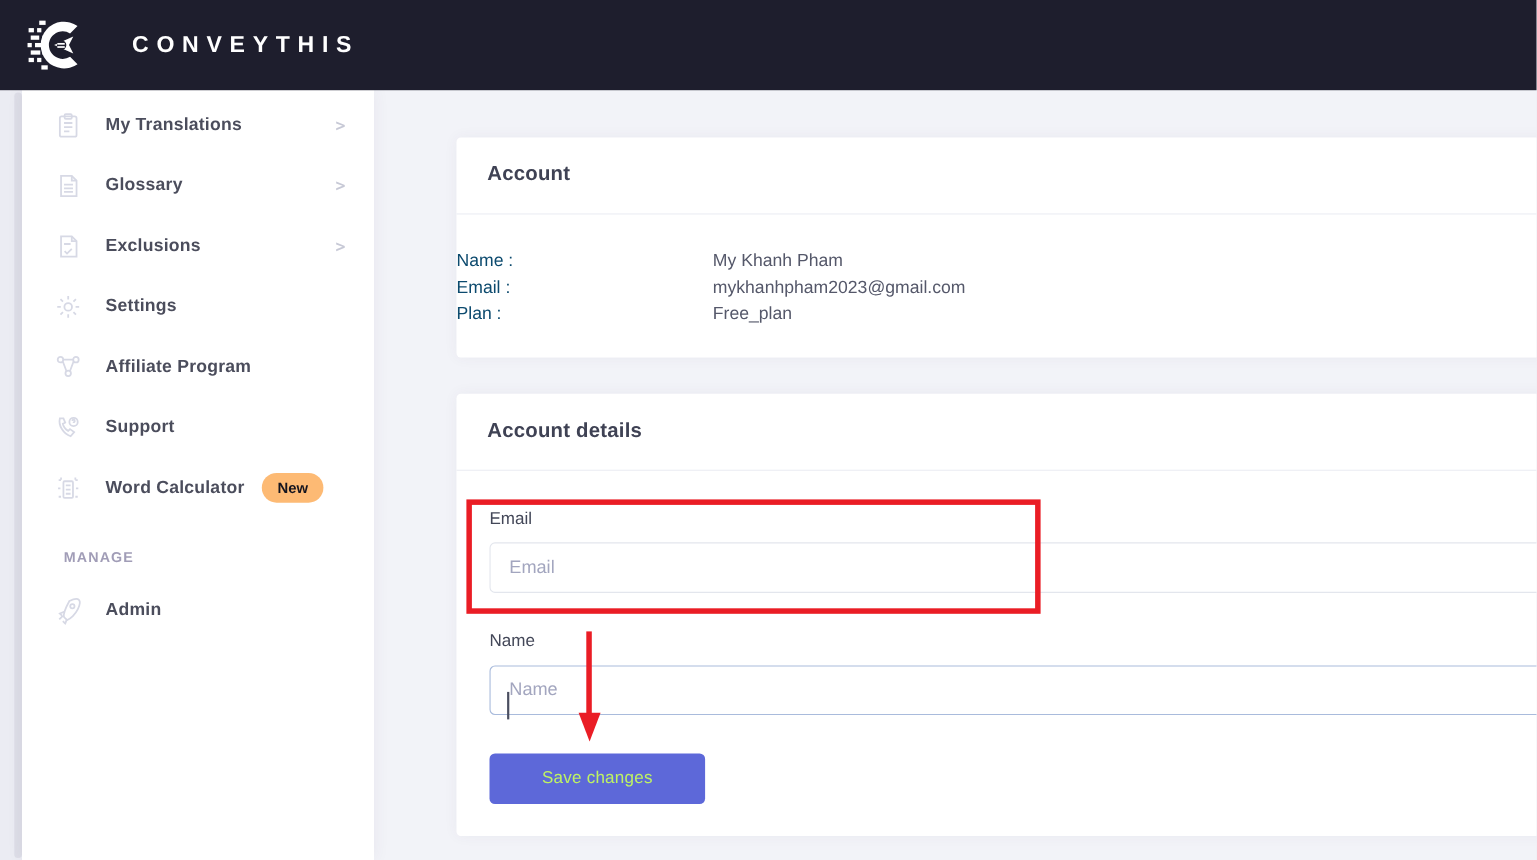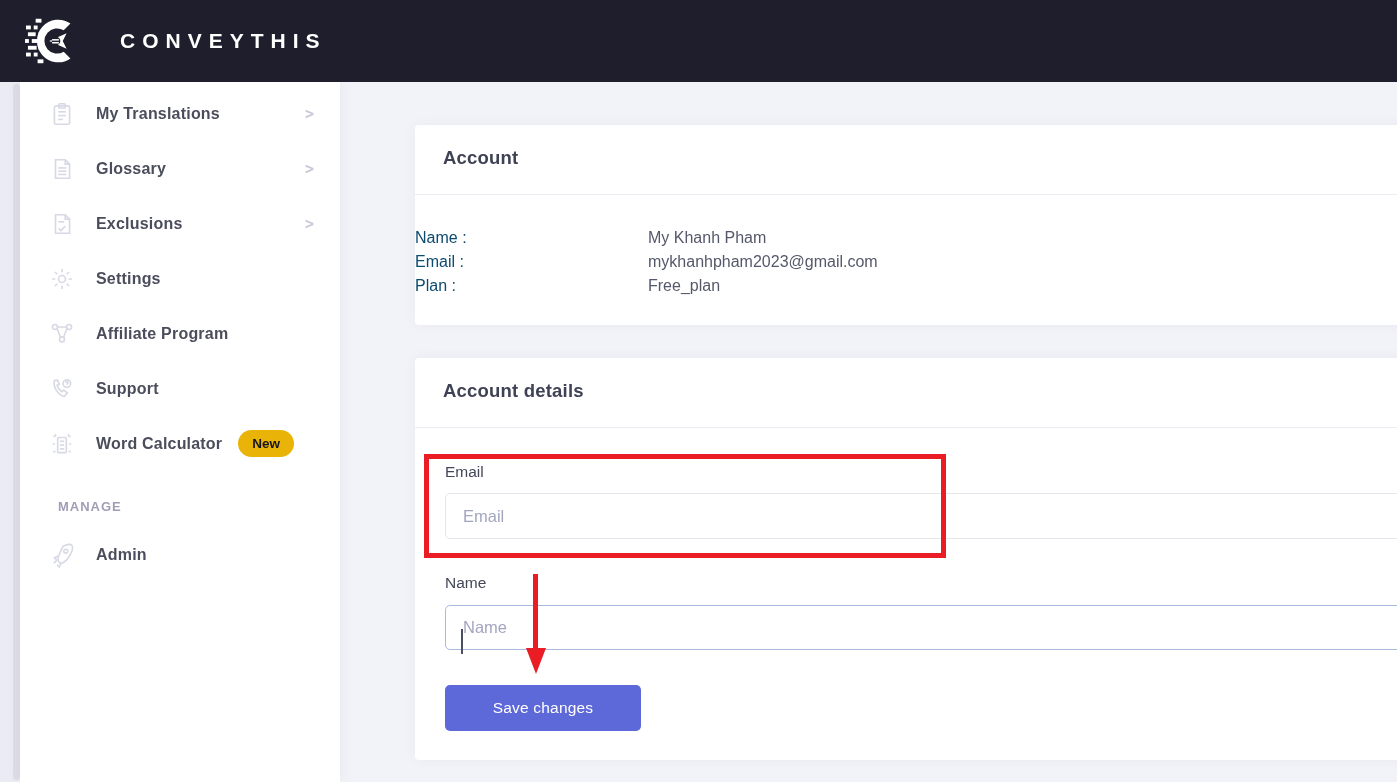--- a/index.html
+++ b/index.html
@@ -41,21 +41,21 @@
   }
   .side-item {
     height: 55px; display: flex; align-items: center;
     padding: 0 26px 0 28px; cursor: pointer;
   }
   .side-icon { width: 27px; height: 27px; flex: 0 0 27px; display: flex; align-items: center; justify-content: center; }
   .side-icon svg { width: 26px; height: 26px; stroke: #d7d9e5; fill: none; stroke-width: 1.5; }
   .side-label { margin-left: 21px; font-size: 16px; font-weight: 600; color: #4b4d5c; letter-spacing: 0.2px; }
   .chevron { margin-left: auto; color: #c7c9d6; font-size: 15px; font-weight: 600; font-family: "DejaVu Sans Mono", monospace; }
   .badge-new {
-    margin-left: 16px; background: #eab308; color: #15151f;
+    margin-left: 16px; background: #fdba74; color: #15151f;
     font-size: 13.5px; font-weight: 700; padding: 6px 14px; border-radius: 15px;
   }
   .section-label {
     margin: 28px 0 0 38px; font-size: 13px; font-weight: 600;
     letter-spacing: 1px; color: #a19db7;
   }
   .manage-item { margin-top: 13px; }
 
   
   .main {
@@ -90,21 +90,21 @@
   }
   .text-input::placeholder { color: #a3a6bf; opacity: 1; }
   #name-input { border-color: #a9bbdc; height: 45px; margin-top: 13px; }
   .name-input-wrap { position: relative; width: 1010px; }
   .caret {
     position: absolute; left: 16px; top: 24px; width: 2px; height: 25px;
     background: #4a4e60;
   }
   .save-btn {
     margin-top: 35px; width: 196px; height: 46px;
-    background: #5d68d9; color: #ffffff; border: none; border-radius: 5px;
+    background: #5d68d9; color: #bef264; border: none; border-radius: 5px;
     font-size: 15.5px; font-family: "Liberation Sans", sans-serif; cursor: pointer;
     letter-spacing: 0.2px;
   }
 
   
   .annot-rect {
     position: absolute; left: 424px; top: 454px; width: 522px; height: 104px;
     border: 5px solid #ea1d25; z-index: 20; pointer-events: none;
   }
   .annot-arrow-shaft {

